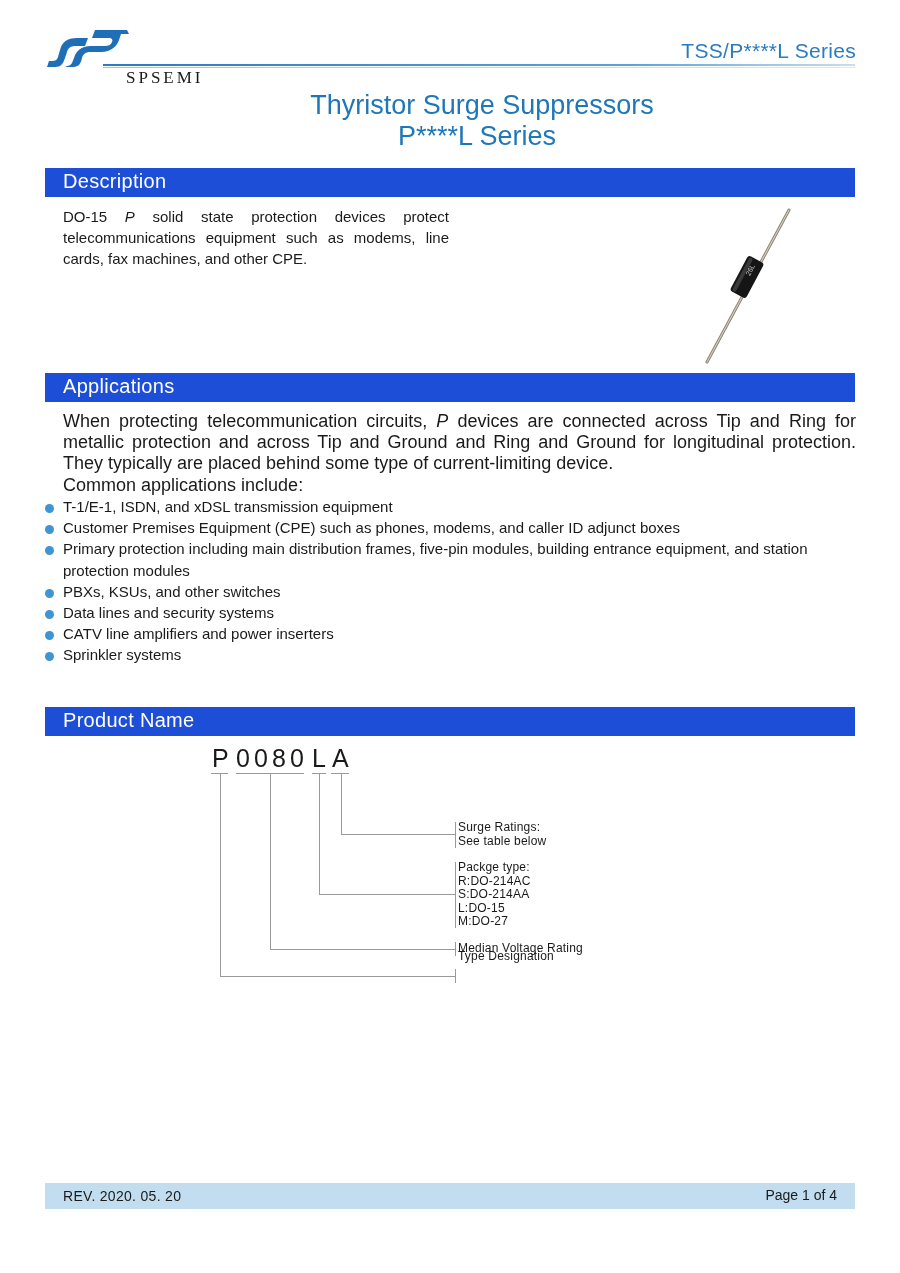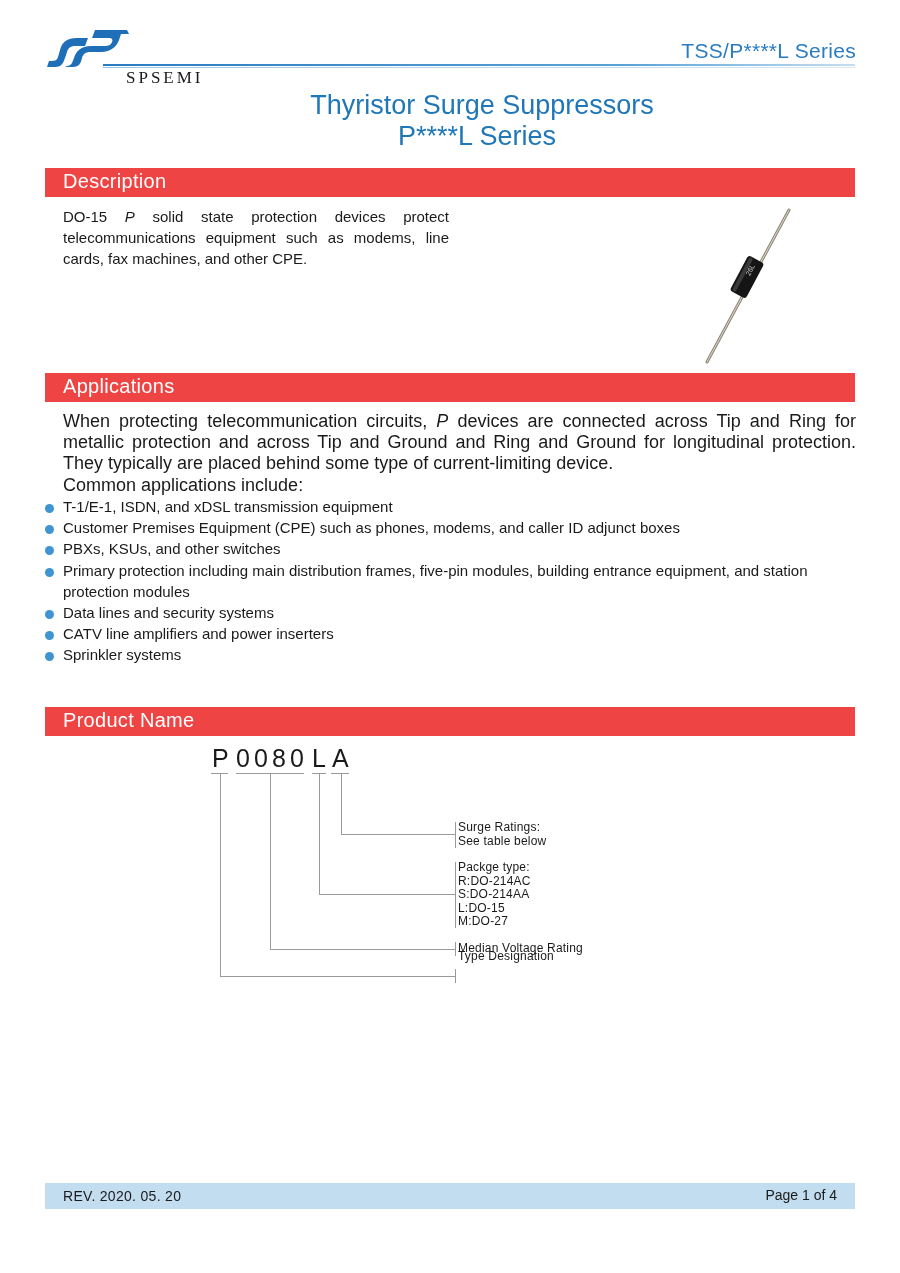--- a/index.html
+++ b/index.html
@@ -15,21 +15,21 @@
   .header-rule2 { position: absolute; left: 103px; top: 67px; width: 752px; height: 1px;
                  background: linear-gradient(to right, #9ac4e6, #dbe9f5); }
   .series-tag { position: absolute; right: 44px; top: 39px; font-size: 21px; color: #2a7cc0; letter-spacing: 0.3px; }
 
   
   .title { position: absolute; left: 0; width: 900px; text-align: center; font-size: 27px; color: #1f77b8; line-height: 31px; }
   .title.t1 { top: 90px; margin-left: 32px; }
   .title.t2 { top: 121px; padding-left: 27px; }
 
   
-  .section-bar { position: absolute; left: 45px; width: 810px; height: 29px; background: #ef4444; }
+  .section-bar { position: absolute; left: 45px; width: 810px; height: 29px; background: #1d4ed8; }
   .section-bar span { position: absolute; left: 18px; top: 2px; font-size: 20px; color: #ffffff; letter-spacing: 0.3px; }
 
   
   .desc { position: absolute; left: 63px; top: 206px; width: 386px; font-size: 15px; line-height: 21.2px; text-align: justify; }
   .desc p { margin: 0; }
   .diode { position: absolute; left: 695px; top: 205px; width: 110px; height: 162px; }
 
   
   .apps-intro { position: absolute; left: 63px; top: 411px; width: 793px; font-size: 18px; line-height: 21.2px; text-align: justify; }
   .apps-intro p { margin: 0; }
@@ -92,22 +92,22 @@
 <div class="section-bar" style="top:373px;">
   <span>Applications</span>
 </div>
 <div class="apps-intro">
   <p><span>When protecting telecommunication circuits, </span><i>P</i><span> devices are connected across Tip and Ring for metallic protection and across Tip and Ground and Ring and Ground for longitudinal protection. They typically are placed behind some type of current-limiting device.</span></p>
   <p>Common applications include:</p>
 </div>
 <ul class="apps-list">
   <li><span class="bullet"></span><span>T-1/E-1, ISDN, and xDSL transmission equipment</span></li>
   <li><span class="bullet"></span><span>Customer Premises Equipment (CPE) such as phones, modems, and caller ID adjunct boxes</span></li>
+  <li style="width:760px;"><span class="bullet"></span><span>Primary protection including main distribution frames, five-pin modules, building entrance equipment, and station protection modules</span></li>
   <li><span class="bullet"></span><span>PBXs, KSUs, and other switches</span></li>
-  <li style="width:760px;"><span class="bullet"></span><span>Primary protection including main distribution frames, five-pin modules, building entrance equipment, and station protection modules</span></li>
   <li><span class="bullet"></span><span>Data lines and security systems</span></li>
   <li><span class="bullet"></span><span>CATV line amplifiers and power inserters</span></li>
   <li><span class="bullet"></span><span>Sprinkler systems</span></li>
 </ul>
 
 <div class="section-bar" style="top:707px;">
   <span>Product Name</span>
 </div>
 
 <span class="pn-char" style="left:212px;">P</span>

